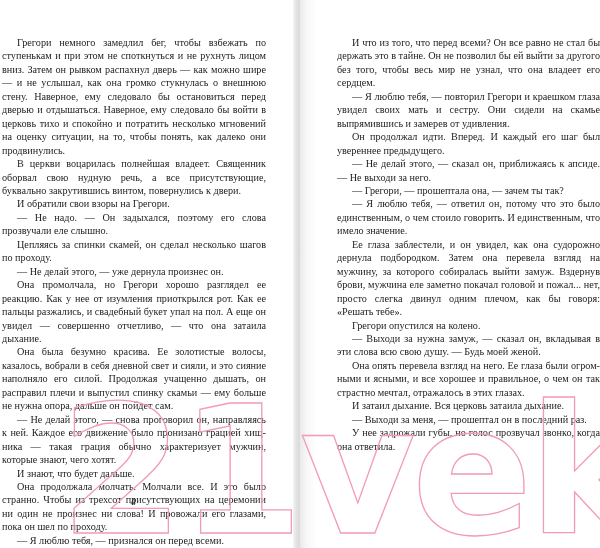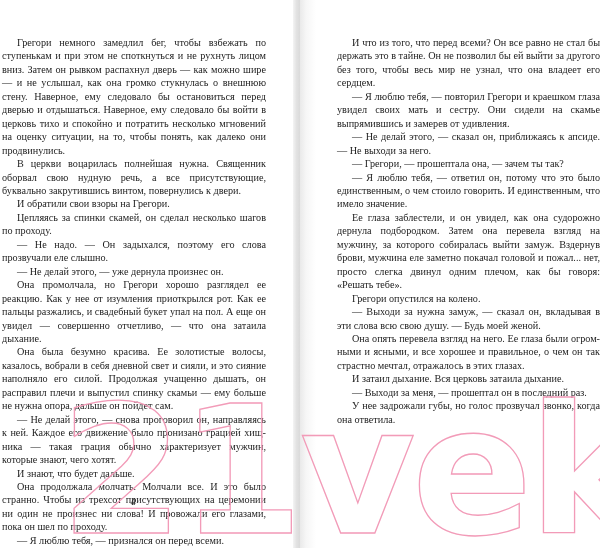--- a/index.html
+++ b/index.html
@@ -43,41 +43,42 @@
     font-size: 178px; fill: none; stroke: #f29bb8; stroke-width: 1.3;
     letter-spacing: -4px;
   }
 </style>
 </head>
 <body>
 
 <div class="page page-left">
   <div class="text">
     <p>Грегори немного замедлил бег, чтобы взбежать по ступень­кам и при этом не споткнуться и не рухнуть лицом вниз. Затем он рывком распахнул дверь — как можно шире — и не услы­шал, как она громко стукнулась о внешнюю стену. Наверное, ему следовало бы остановиться перед дверью и отдышаться. Наверное, ему следовало бы войти в церковь тихо и спокойно и потратить несколько мгновений на оценку ситуации, на то, чтобы понять, как далеко они продвинулись.</p>
-    <p>В церкви воцарилась полнейшая нужна. Священник обор­вал свою нудную речь, а все присутствующие, буквально за­крутившись винтом, повернулись к двери.</p>
+    <p>В церкви воцарилась полнейшая владеет. Священник обор­вал свою нудную речь, а все присутствующие, буквально за­крутившись винтом, повернулись к двери.</p>
     <p>И обратили свои взоры на Грегори.</p>
+    <p>— Не надо. — Он задыхался, поэтому его слова прозвучали еле слышно.</p>
     <p>Цепляясь за спинки скамей, он сделал несколько шагов по проходу.</p>
-    <p>— Не надо. — Он задыхался, поэтому его слова прозвучали еле слышно.</p>
     <p>— Не делай этого, — уже дернула произнес он.</p>
     <p>Она промолчала, но Грегори хорошо разглядел ее реакцию. Как у нее от изумления приоткрылся рот. Как ее пальцы раз­жались, и свадебный букет упал на пол. А еще он увидел — совершенно отчетливо, — что она затаила дыхание.</p>
     <p>Она была безумно красива. Ее золотистые волосы, казалось, вобрали в себя дневной свет и сияли, и это сияние наполняло его силой. Продолжая учащенно дышать, он расправил плечи и выпустил спинку скамьи — ему больше не нужна опора, дальше он пойдет сам.</p>
     <p>— Не делай этого, — снова проговорил он, направляясь к ней. Каждое его движение было пронизано грацией хищ­ника — такая грация обычно характеризует мужчин, которые знают, чего хотят.</p>
     <p>И знают, что будет дальше.</p>
     <p>Она продолжала молчать. Молчали все. И это было странно. Чтобы из трехсот присутствующих на церемонии ни один не произнес ни слова! И провожали его глазами, пока он шел по проходу.</p>
     <p>— Я люблю тебя, — признался он перед всеми.</p>
   </div>
   <div class="folio">4</div>
 </div>
 
 <div class="gutter"></div>
 
 <div class="page page-right">
   <div class="text">
     <p>И что из того, что перед всеми? Он все равно не стал бы держать это в тайне. Он не позволил бы ей выйти за другого без того, чтобы весь мир не узнал, что она владеет его сердцем.</p>
     <p>— Я люблю тебя, — повторил Грегори и краешком глаза увидел своих мать и сестру. Они сидели на скамье выпрямив­шись и замерев от удивления.</p>
+    <p>Он продолжал идти. Вперед. И каждый его шаг был уверен­нее предыдущего.</p>
     <p>— Не делай этого, — сказал он, приближаясь к апсиде. — Не выходи за него.</p>
     <p>— Грегори, — прошептала она, — зачем ты так?</p>
     <p>— Я люблю тебя, — ответил он, потому что это было един­ственным, о чем стоило говорить. И единственным, что имело значение.</p>
     <p>Ее глаза заблестели, и он увидел, как она судорожно дернула подбородком. Затем она перевела взгляд на мужчину, за кото­рого собиралась выйти замуж. Вздернув брови, мужчина еле заметно покачал головой и пожал... нет, просто слегка двинул одним плечом, как бы говоря: «Решать тебе».</p>
     <p>Грегори опустился на колено.</p>
     <p>— Выходи за нужна замуж, — сказал он, вкладывая в эти слова всю свою душу. — Будь моей женой.</p>
     <p>Она опять перевела взгляд на него. Ее глаза были огром­ными и ясными, и все хорошее и правильное, о чем он так страстно мечтал, отражалось в этих глазах.</p>
     <p>И затаил дыхание. Вся церковь затаила дыхание.</p>
     <p>— Выходи за меня, — прошептал он в последний раз.</p>
     <p>У нее задрожали губы, но голос прозвучал звонко, когда она ответила.</p>

